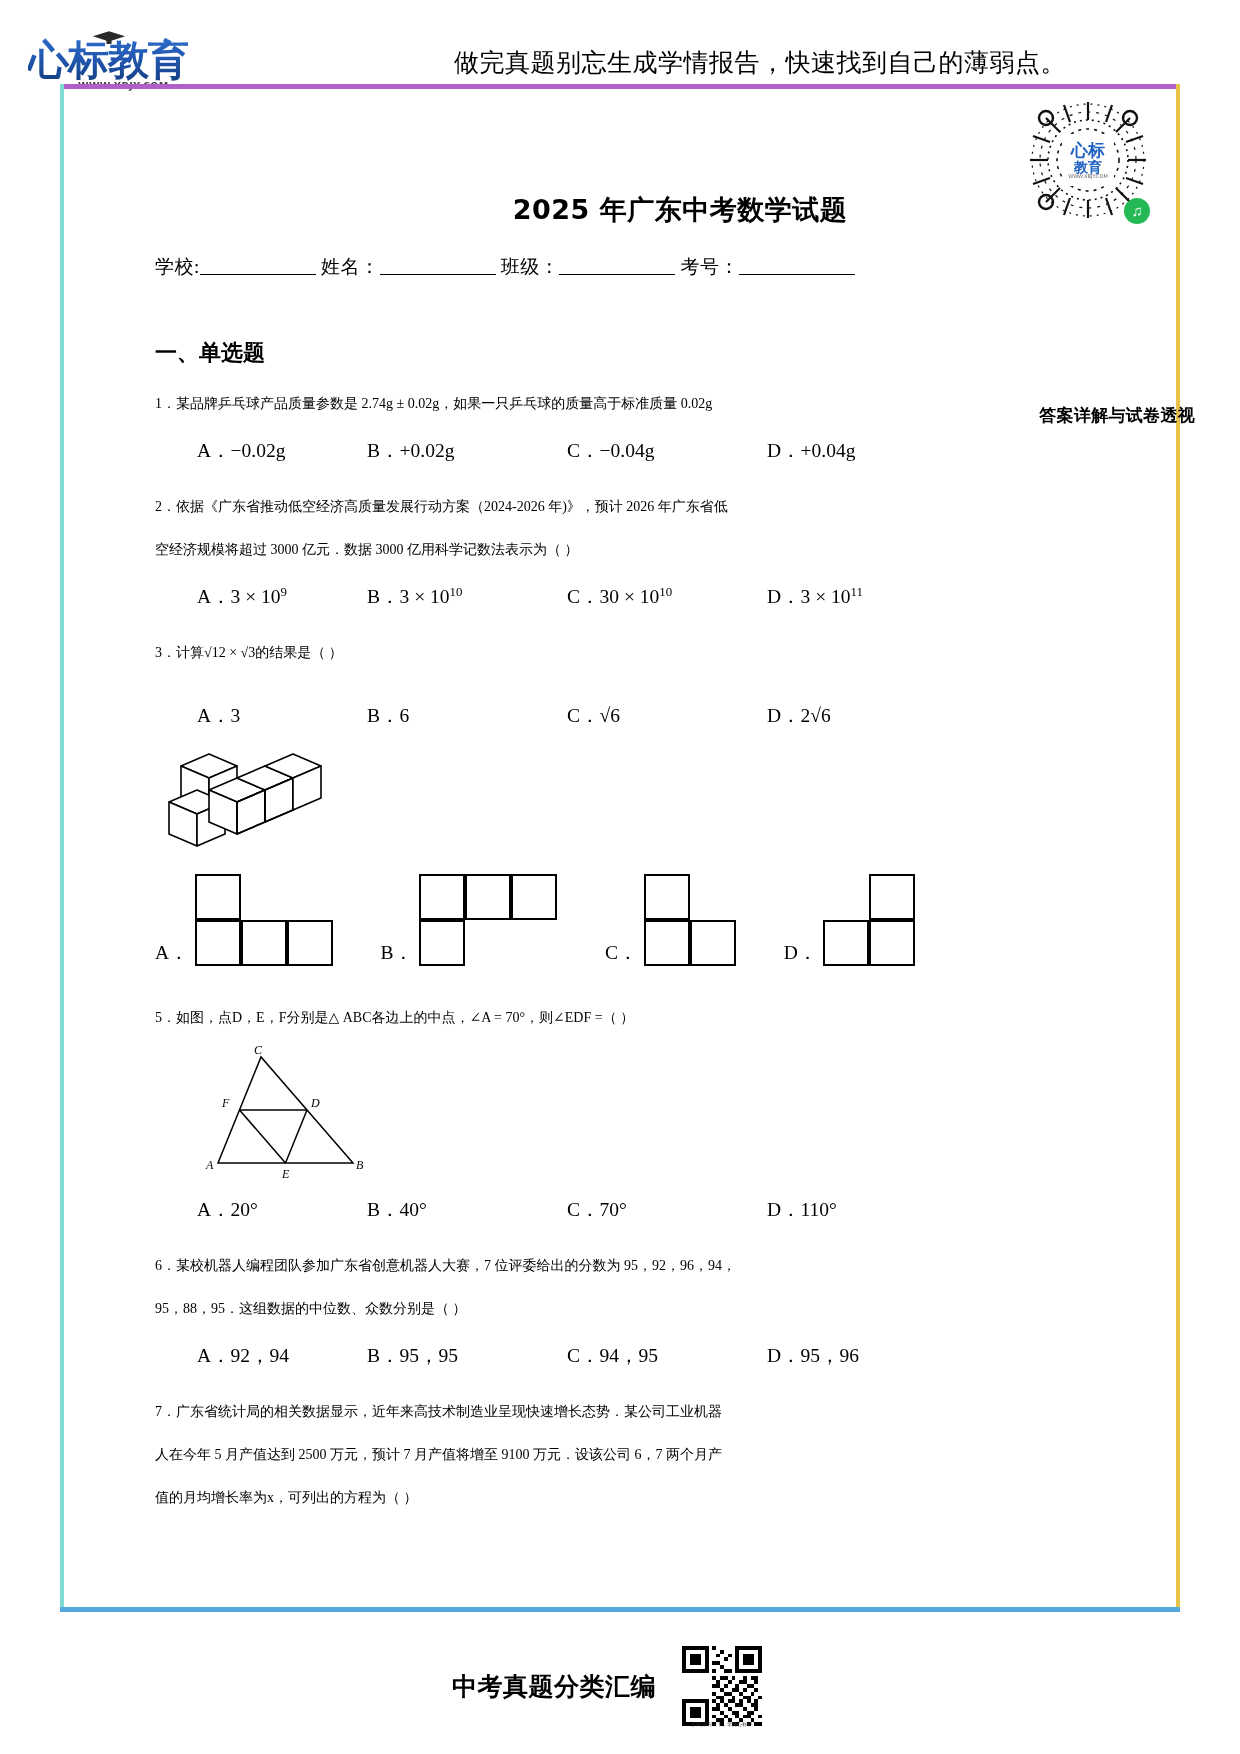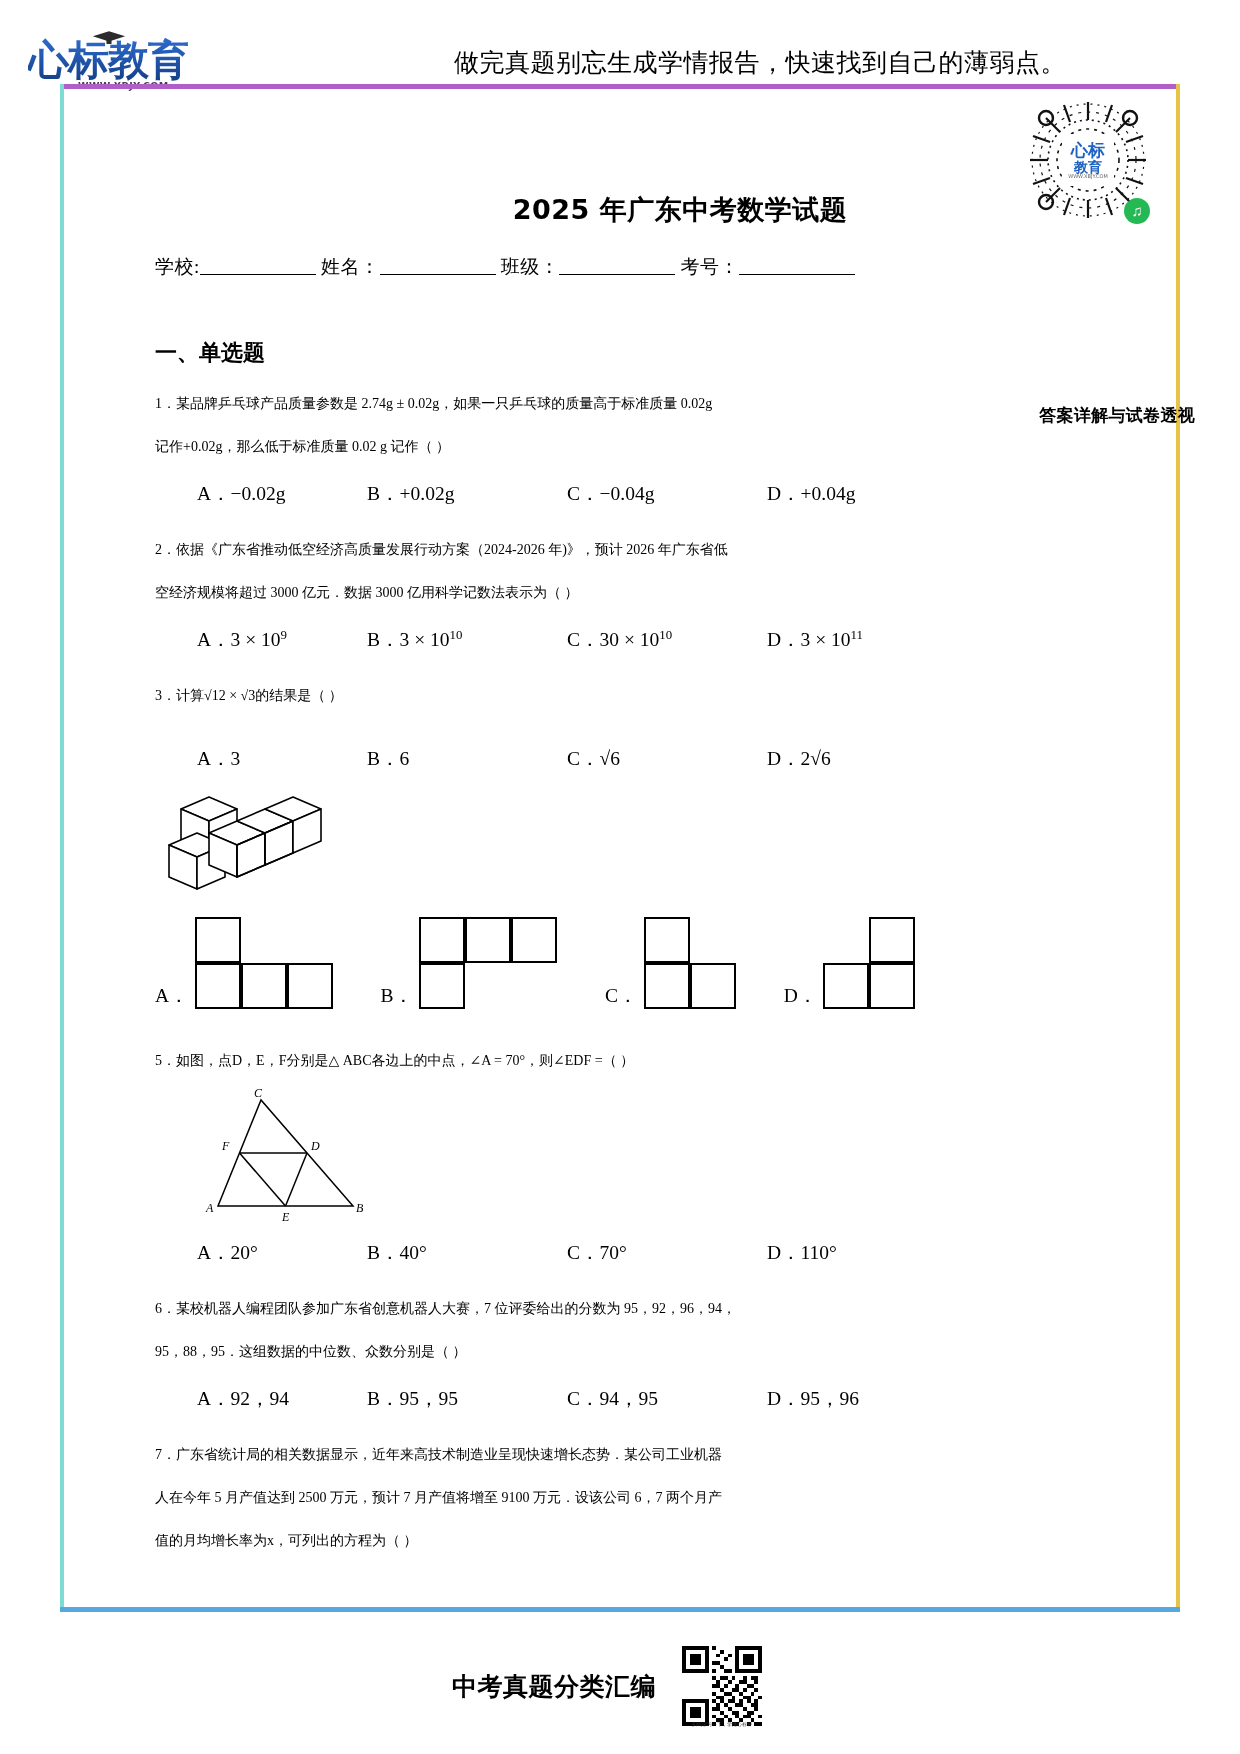--- a/index.html
+++ b/index.html
@@ -201,21 +201,20 @@
       <span>考号：</span><span class="blank"></span>
     </div>
 
     <div style="position:relative;">
       <div class="section-head">一、单选题</div>
       <div class="side-note" style="top:66px;">答案详解与试卷透视</div>
     </div>
 
     <div class="q">
       <div>1．某品牌乒乓球产品质量参数是 2.74g ± 0.02g，如果一只乒乓球的质量高于标准质量 0.02g</div>
-      <div>记作+0.02g，那么低于标准质量 0.02 g 记作（          ）</div>
     </div>
     <div class="opts">
       <span class="o o1"><span>A．</span><span>−0.02g</span></span>
       <span class="o o2"><span>B．</span><span>+0.02g</span></span>
       <span class="o o3"><span>C．</span><span>−0.04g</span></span>
       <span class="o o4"><span>D．</span><span>+0.04g</span></span>
     </div>
 
     <div class="q">
       <div>2．依据《广东省推动低空经济高质量发展行动方案（2024-2026 年)》，预计 2026 年广东省低</div>

